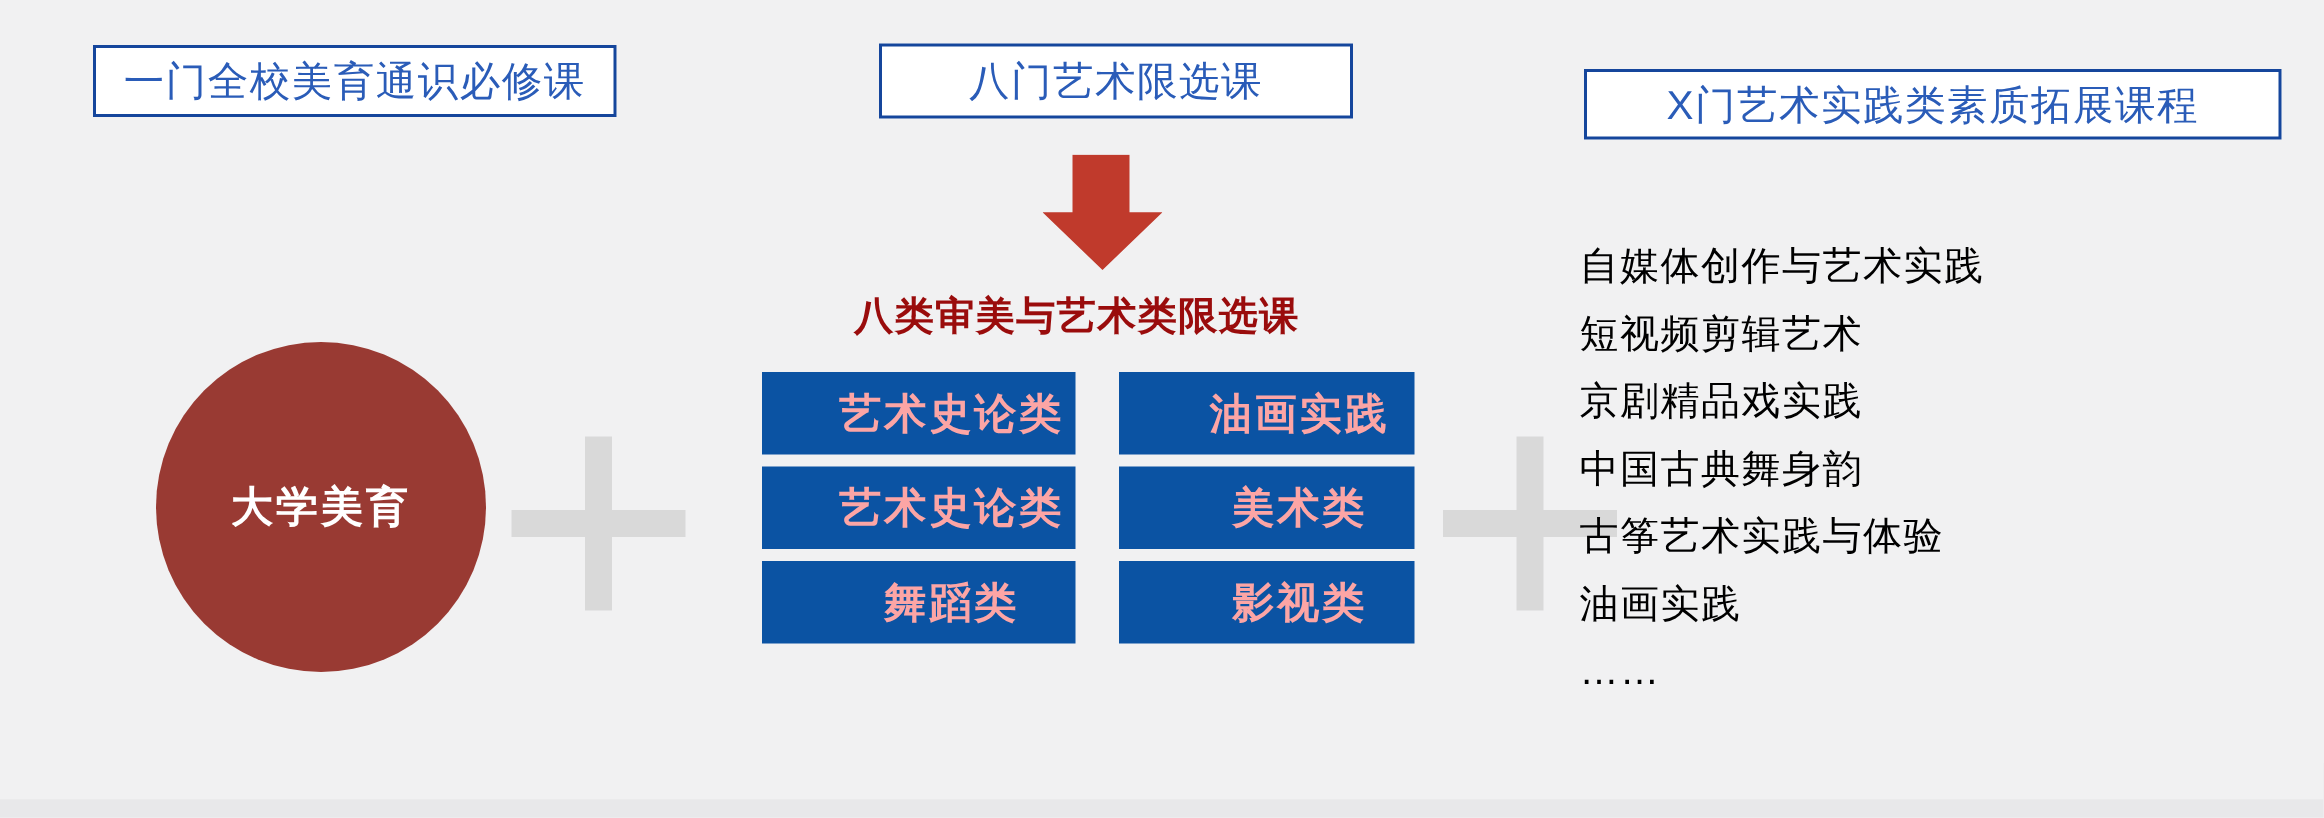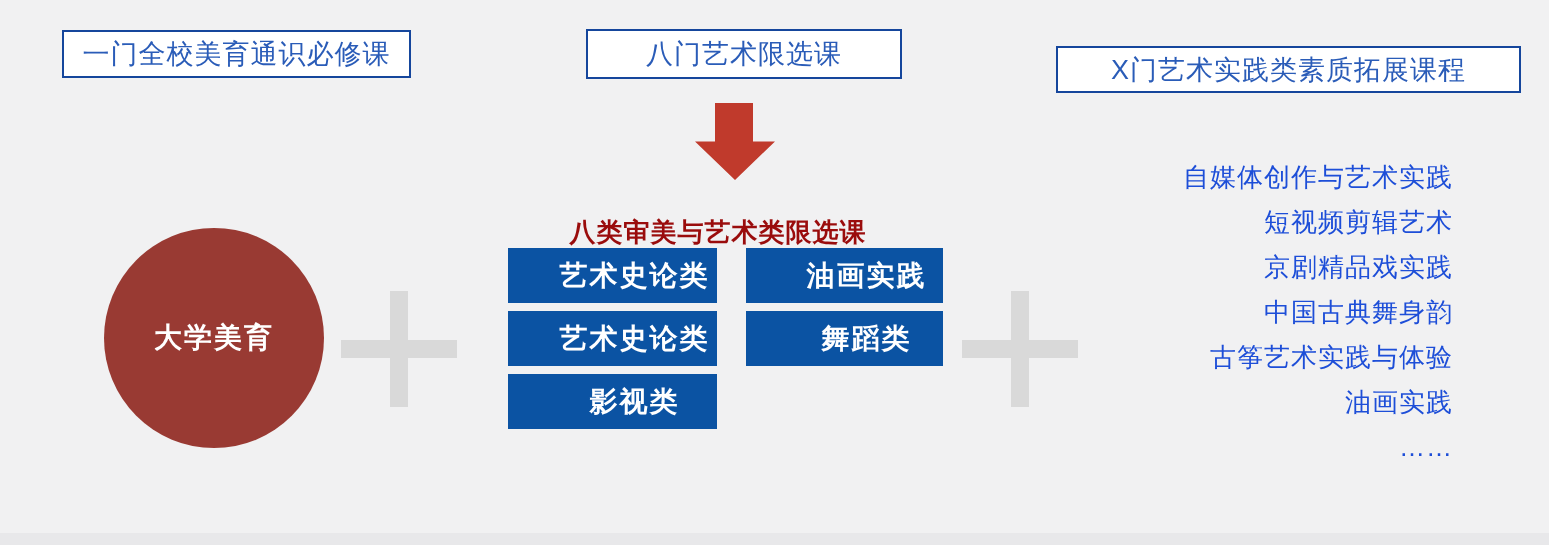--- a/index.html
+++ b/index.html
@@ -38,21 +38,20 @@
 
   
   .group-title{
     position:absolute;
     left:517px;top:194px;width:402px;height:32px;
     line-height:32px;
     text-align:center;
     font-size:26px;font-weight:bold;
     color:#9a0c0c;
     letter-spacing:1px;
-    margin-top:22px;
   }
 
   
   .core-circle{
     position:absolute;
     left:104px;top:228px;width:220px;height:220px;
     border-radius:50%;
     background:#993a33;
     color:#ffffff;
     font-size:28px;font-weight:bold;
@@ -73,33 +72,33 @@
     position:absolute;
     left:508px;top:248px;
     display:grid;
     grid-template-columns:209px 197px;
     column-gap:29px;
     grid-auto-rows:55px;
     row-gap:8px;
   }
   .cat-btn{
     background:#0b53a3;
-    color:#ffffff;
+    color:#fca5a5;
     font-size:28px;font-weight:bold;
     display:flex;align-items:center;justify-content:center;
     letter-spacing:2px;
     padding-left:44px;
   }
 
   
   .practice-list{
     position:absolute;
     left:1053px;top:155px;width:400px;
-    text-align:right;
-    color:#1d4ed8;
+    text-align:left;
+    color:#000000;
     font-size:26px;
     line-height:45px;
     letter-spacing:1px;
   }
   .practice-list div{white-space:nowrap;}
 </style>
 </head>
 <body>
 
 <div class="canvas">
@@ -120,20 +119,21 @@
   </div>
   <div class="plus plus2">
     <div class="bar-h"></div>
     <div class="bar-v"></div>
   </div>
 
   <div class="cat-grid">
     <div class="cat-btn">艺术史论类</div>
     <div class="cat-btn">油画实践</div>
     <div class="cat-btn">艺术史论类</div>
+    <div class="cat-btn">美术类</div>
     <div class="cat-btn">舞蹈类</div>
     <div class="cat-btn">影视类</div>
   </div>
 
   <div class="practice-list">
     <div>自媒体创作与艺术实践</div>
     <div>短视频剪辑艺术</div>
     <div>京剧精品戏实践</div>
     <div>中国古典舞身韵</div>
     <div>古筝艺术实践与体验</div>

